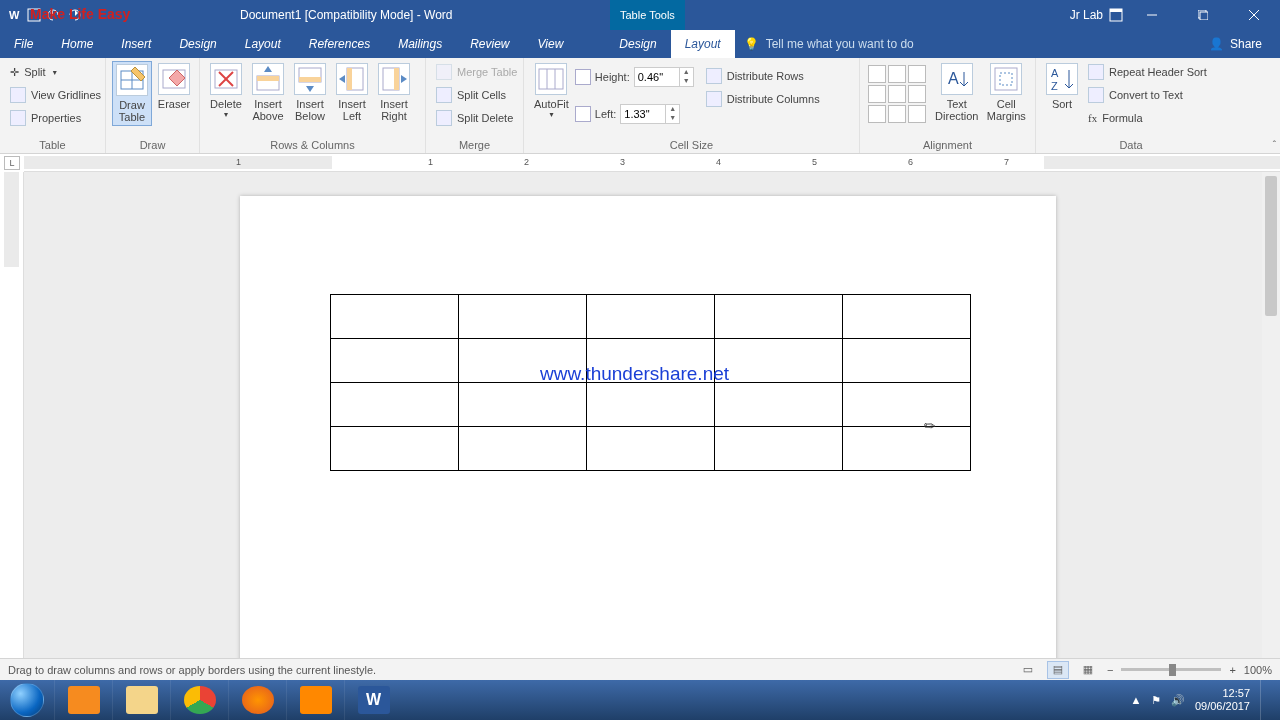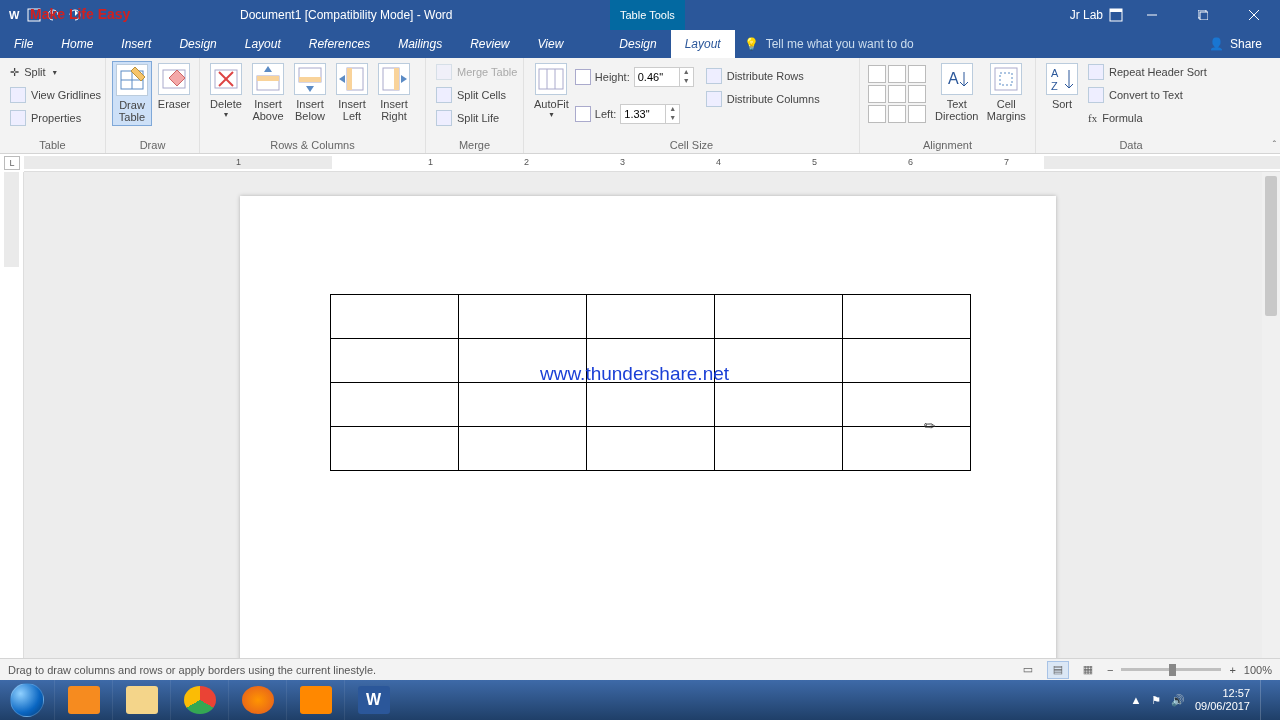--- a/index.html
+++ b/index.html
@@ -284,21 +284,21 @@
       <div class="hbtn disabled">
             <span class="ic"></span>
             <span>Merge Table</span>
           </div>
       <div class="hbtn">
             <span class="ic"></span>
             <span>Split Cells</span>
           </div>
       <div class="hbtn">
             <span class="ic"></span>
-            <span>Split Life</span>
+            <span>Split Delete</span>
           </div>
     </div>
       </div>
     <div class="group-label">Merge</div>
   </div>
 
   <div class="group" style="width:336px">
     <div class="group-body">
       <div class="vbtn">
           <div class="ic">

